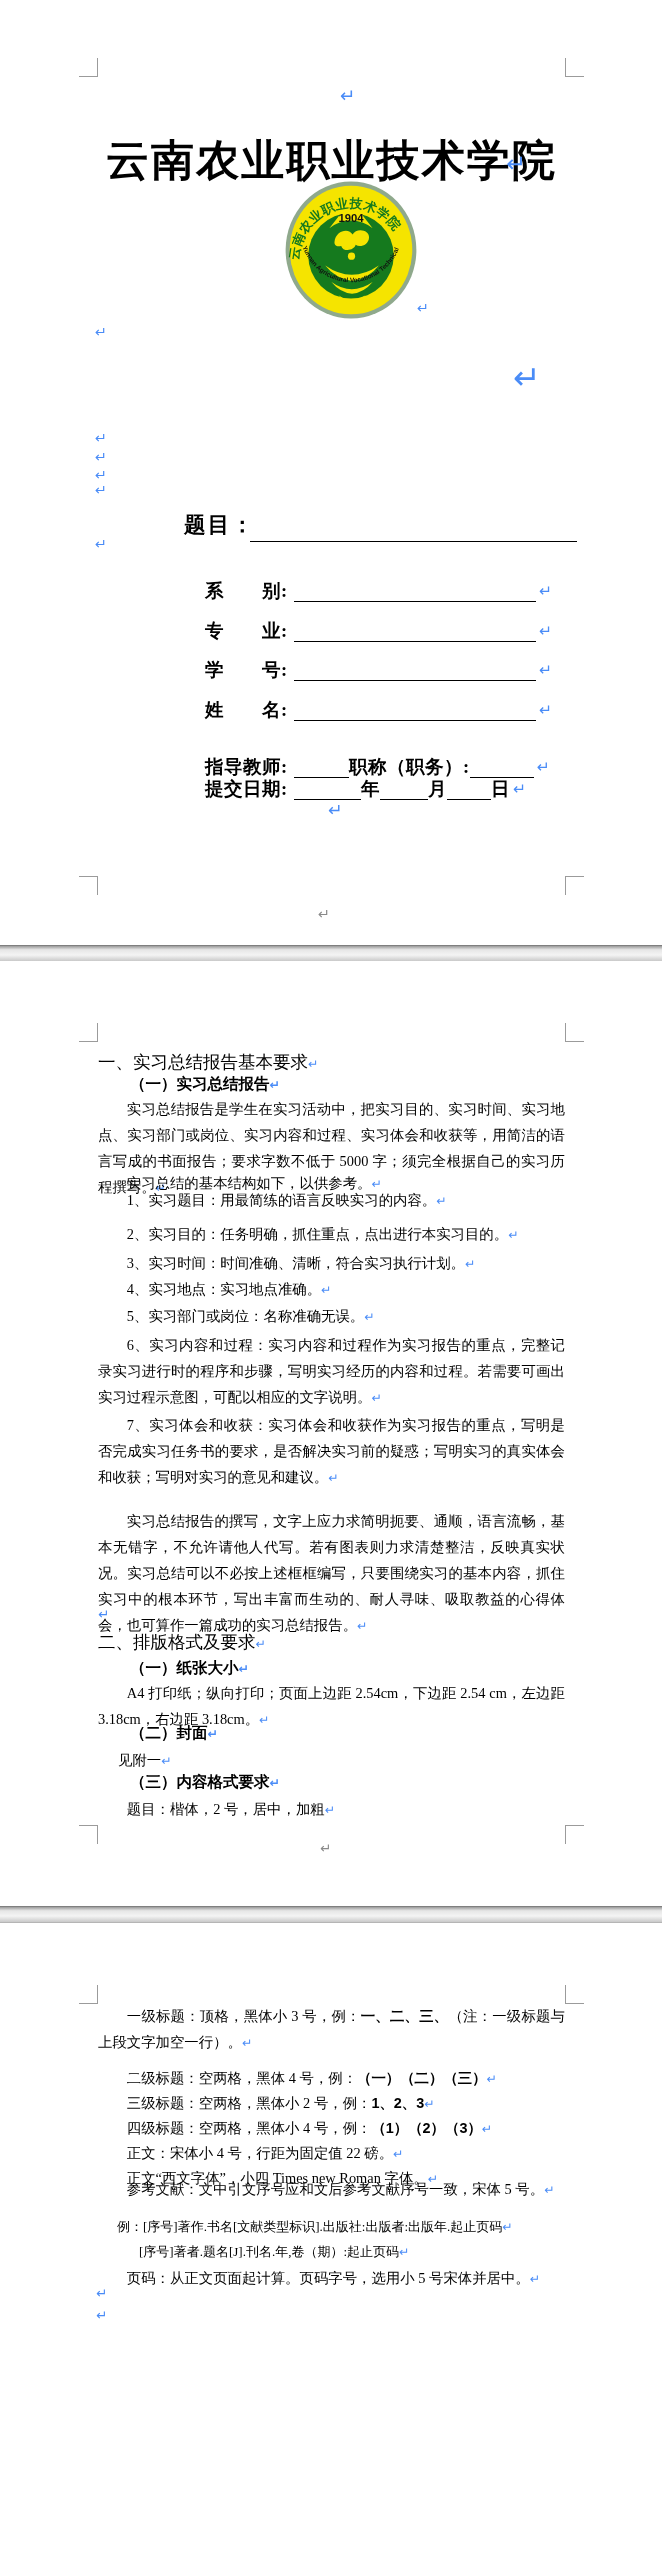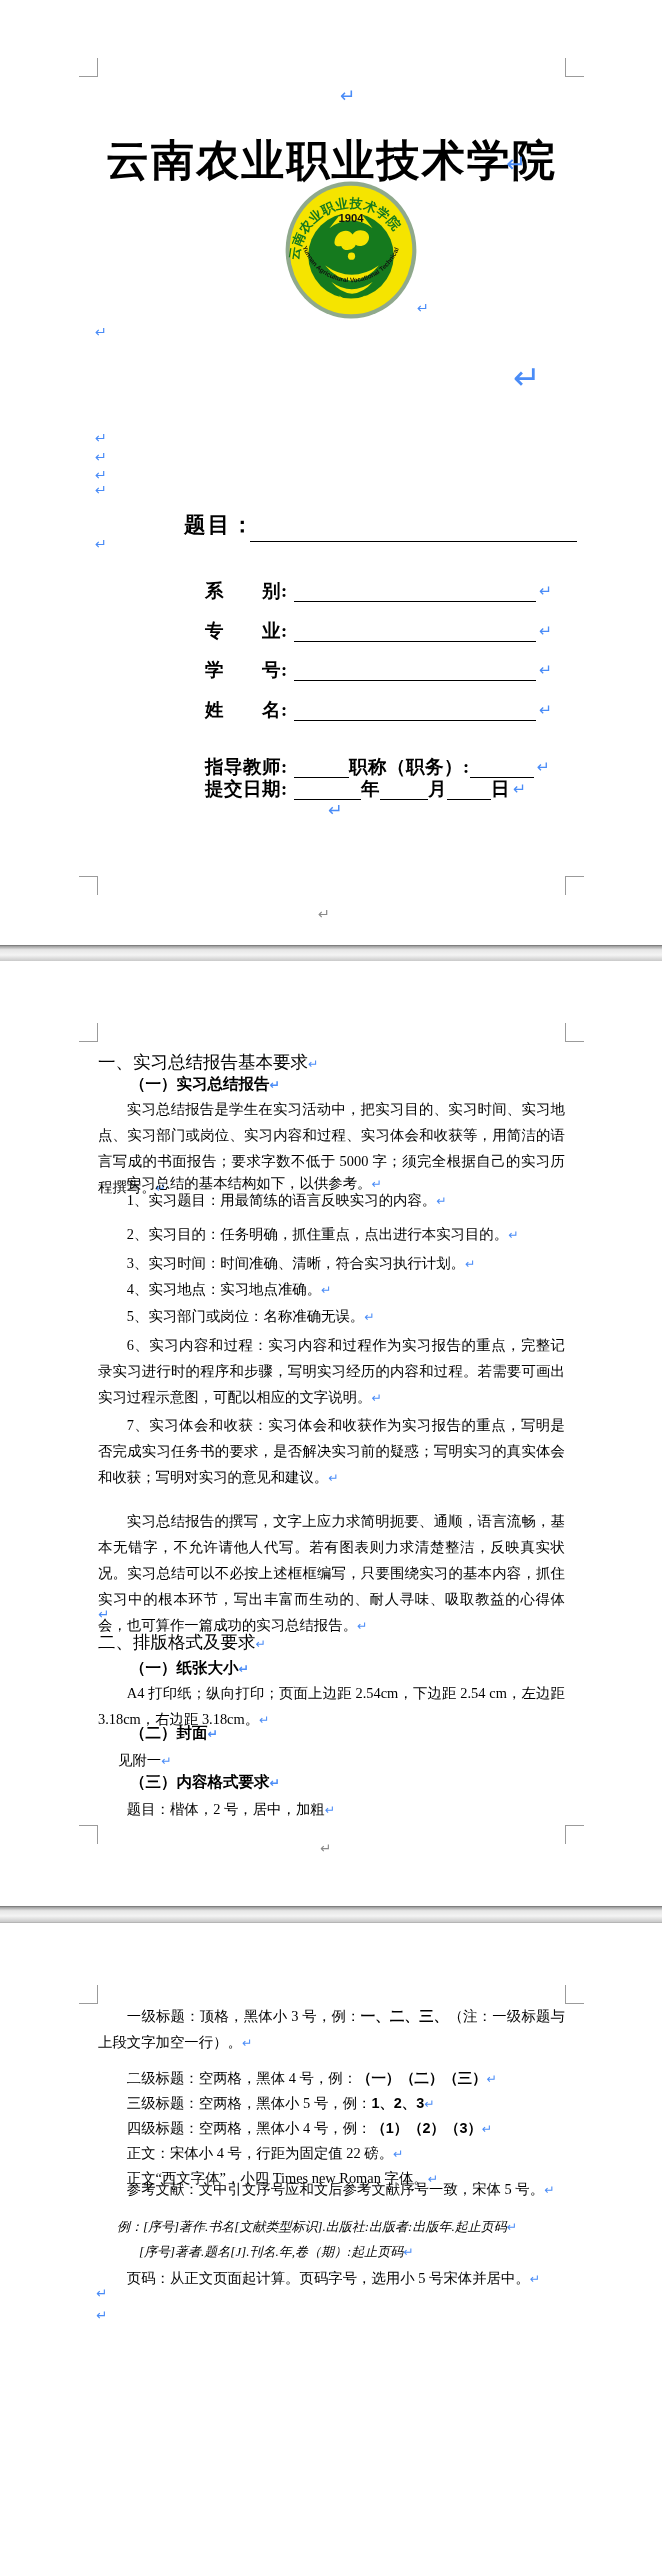--- a/index.html
+++ b/index.html
@@ -31,21 +31,21 @@
        font-family:"Liberation Serif","DejaVu Serif",serif;}
   .field-row{position:absolute;left:205px;height:20.6px;display:flex;align-items:flex-end;
        font-size:18.5px;font-weight:bold;letter-spacing:0.5px;line-height:20.6px;white-space:nowrap;}
   .field-row .lbl{display:inline-block;min-width:89px;}
   .field-row .uline{display:inline-block;height:19.6px;border-bottom:1.3px solid #000;}
   .field-row .ftext{display:inline-block;}
   .field-row .fp{color:#4a8cf7;font-family:"DejaVu Sans",sans-serif;font-weight:normal;font-size:15.5px;margin-left:3.1px;}
   .block{position:absolute;font-size:14.4px;line-height:26px;width:467px;text-align:justify;}
   .block.h1{font-family:"Liberation Sans","DejaVu Sans",sans-serif;font-weight:normal;font-size:17.5px;line-height:23px;width:auto;white-space:nowrap;}
   .block.h2{font-family:"Liberation Sans","DejaVu Sans",sans-serif;font-weight:bold;font-size:15.5px;line-height:20.6px;width:auto;white-space:nowrap;}
-  .block.small{font-size:13px;line-height:23px;width:auto;white-space:nowrap;text-align:left;font-style:italic;}
+  .block.small{font-size:13px;line-height:23px;width:auto;white-space:nowrap;text-align:left;}
   .block.indent{text-indent:2em;}
   .block .bp{color:#4a8cf7;font-family:"DejaVu Sans",sans-serif;font-size:12.4px;}
   .block b{font-family:"Liberation Sans","DejaVu Sans",sans-serif;}
 </style>
 </head>
 <body>
 
 <div id="doc">
 
   <div class="page" style="top:0;height:945px;">
@@ -176,21 +176,21 @@
 
   <div class="gap" style="top:1906px;"></div>
 
   <div class="page" style="top:1923px;height:945px;">
     <div class="mark tl" style="top:62px;"></div>
     <div class="mark tr" style="top:62px;"></div>
 
     <div id="p3-blocks">
         <div class="block body indent" style="top: 80px; left: 98px;"><span>一级标题：顶格，黑体小 3 号，例：</span><b>一、二、三、</b><span>（注：一级标题与上段文字加空一行）。</span><span class="bp">↵</span></div>
         <div class="block body indent" style="top: 142px; left: 98px;"><span>二级标题：空两格，黑体 4 号，例：</span><b>（一）（二）（三）</b><span class="bp">↵</span></div>
-        <div class="block body indent" style="top: 167px; left: 98px;"><span>三级标题：空两格，黑体小 5 号，例：</span><b>1、2、3</b><span class="bp">↵</span></div>
+        <div class="block body indent" style="top: 167px; left: 98px;"><span>三级标题：空两格，黑体小 2 号，例：</span><b>1、2、3</b><span class="bp">↵</span></div>
         <div class="block body indent" style="top: 192px; left: 98px;"><span>四级标题：空两格，黑体小 4 号，例：</span><b>（1）（2）（3）</b><span class="bp">↵</span></div>
         <div class="block body indent" style="top: 217px; left: 98px;"><span>正文：宋体小 4 号，行距为固定值 22 磅。</span><span class="bp">↵</span></div>
         <div class="block body indent" style="top: 242px; left: 98px;"><span>正文“西文字体”，小四 Times new Roman 字体。</span><span class="bp">↵</span></div>
         <div class="block body indent" style="top: 253px; left: 98px;"><span>参考文献：文中引文序号应和文后参考文献序号一致，宋体 5 号。</span><span class="bp">↵</span></div>
         <div class="block small" style="top: 292px; left: 117px;"><span>例：[序号]著作.书名[文献类型标识].出版社:出版者:出版年.起止页码</span><span class="bp">↵</span></div>
         <div class="block small" style="top: 317px; left: 139px;"><span>[序号]著者.题名[J].刊名.年,卷（期）:起止页码</span><span class="bp">↵</span></div>
         <div class="block body indent" style="top: 342px; left: 98px;"><span>页码：从正文页面起计算。页码字号，选用小 5 号宋体并居中。</span><span class="bp">↵</span></div>
       </div>
     <div id="p3-pilcrows">
         <div class="pilcrow" style="left: 96px; top: 364px; font-size: 13.4px;">↵</div>

